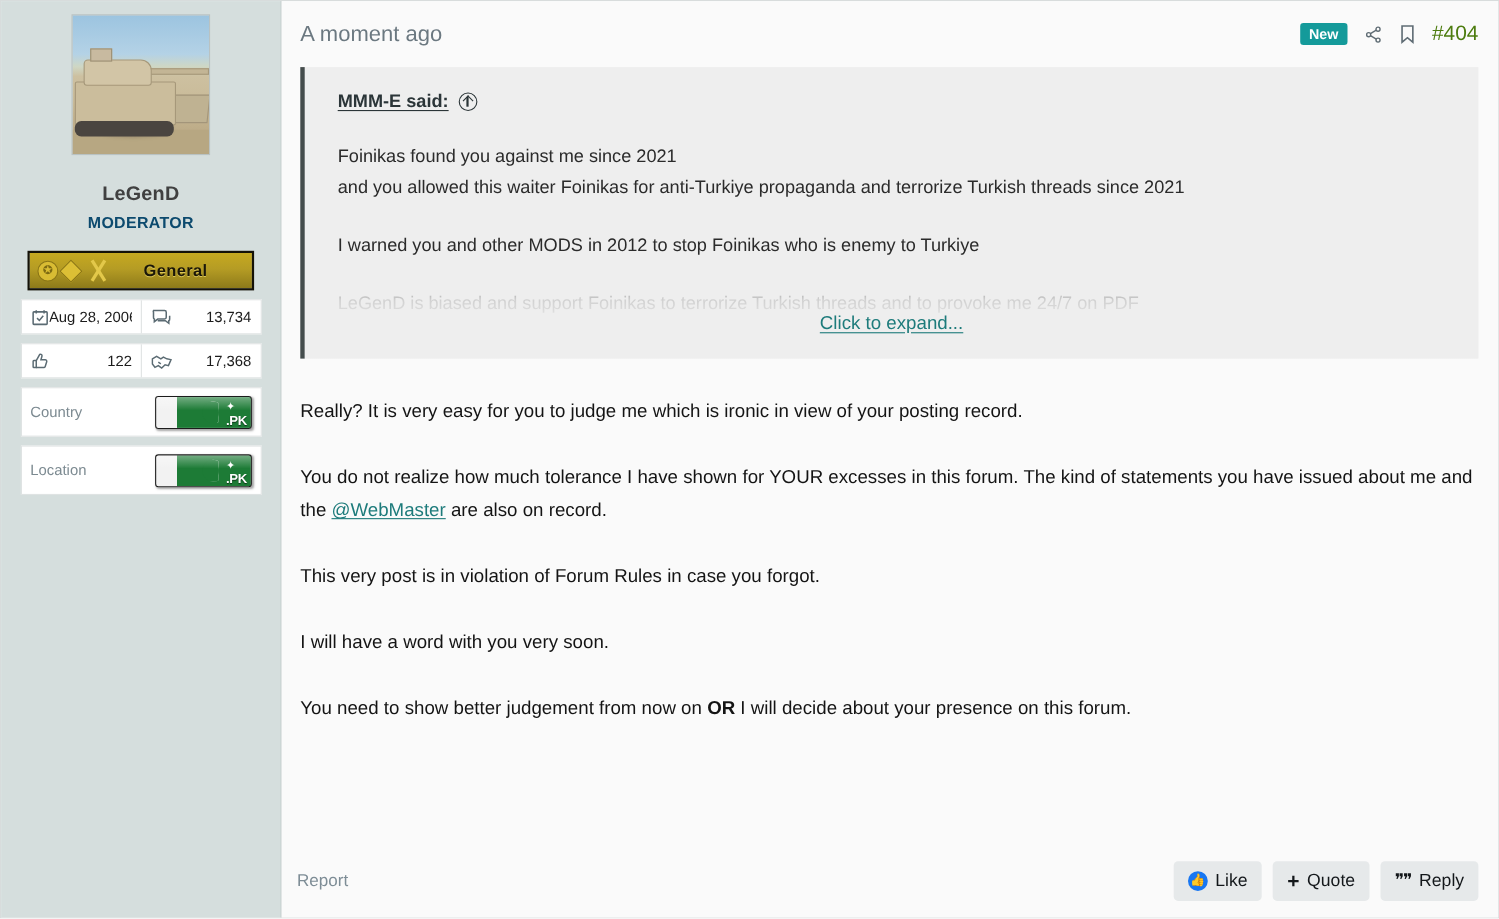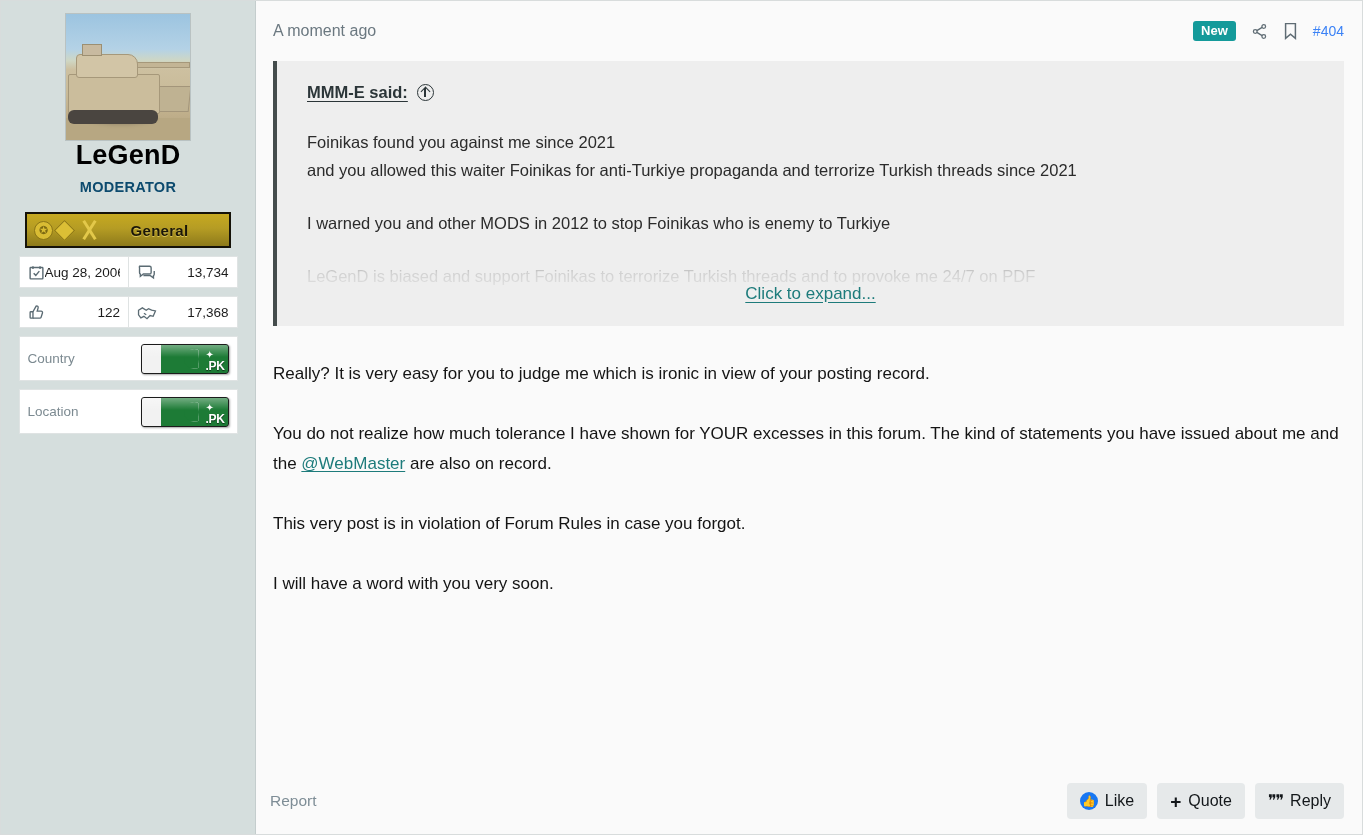--- a/index.html
+++ b/index.html
@@ -93,24 +93,24 @@
   }
   .tank-dust {
     position: absolute;
     left: 20px; bottom: 16px;
     width: 70px; height: 14px;
     background: rgba(90,80,66,0.45);
     border-radius: 50%;
     filter: blur(2px);
   }
   .username {
-    margin-top: 1px;
-    font-size: 27px;
+    margin-top: 26px;
+    font-size: 18px;
     font-weight: bold;
-    color: #000000;
+    color: #404040;
     letter-spacing: .2px;
     line-height: 1;
   }
   .usertitle {
     margin-top: 10px;
     font-size: 14.5px;
     font-weight: bold;
     color: #0c4a6e;
     letter-spacing: .3px;
   }
@@ -242,33 +242,33 @@
     background: #fafafa;
     min-width: 0;
   }
   .post-header {
     height: 60px;
     display: flex;
     align-items: center;
     padding: 0 18px 0 17px;
     flex: 0 0 auto;
   }
-  .post-time { font-size: 16px; color: #6b7880; flex: 1; }
+  .post-time { font-size: 20px; color: #6b7880; flex: 1; }
   .header-right { display: flex; align-items: center; gap: 15px; }
   .new-badge {
     background: #149a9a;
     color: #ffffff;
     font-size: 13px;
     font-weight: bold;
     padding: 3px 8px 4px 8px;
     border-radius: 3px;
     line-height: 1;
   }
   .hicon { color: #5f6c74; display: flex; align-items: center; cursor: pointer; }
-  .post-num { font-size: 14px; color: #3b82f6; }
+  .post-num { font-size: 19px; color: #4d7c0f; }
 
   .post-body {
     flex: 1;
     padding: 0 18px 0 17px;
     min-height: 0;
     overflow: hidden;
   }
   .quote {
     background: #eeeeee;
     border-left: 4px solid #444c4c;
@@ -522,20 +522,21 @@
         <div class="quote-line quote-faded">LeGenD is biased and support Foinikas to terrorize Turkish threads and to provoke me 24/7 on PDF</div>
         <div class="quote-fade-mask"></div>
         <div class="expand-link">Click to expand...</div>
       </blockquote>
 
       <div class="post-text">
         <p class="para">Really? It is very easy for you to judge me which is ironic in view of your posting record.</p>
         <p class="para"><span>You do not realize how much tolerance I have shown for YOUR excesses in this forum. The kind of statements you have issued about me and the </span><a class="mention">@WebMaster</a><span> are also on record.</span></p>
         <p class="para">This very post is in violation of Forum Rules in case you forgot.</p>
         <p class="para">I will have a word with you very soon.</p>
+        <p class="para"><span>You need to show better judgement from now on </span><span class="bold-inline">OR</span><span> I will decide about your presence on this forum.</span></p>
       </div>
 
     </div>
 
     <footer class="post-footer">
       <span class="report-link">Report</span>
       <div class="footer-actions">
         <button class="action-btn">
           <span class="thumb-circle">👍</span>
           <span>Like</span>

